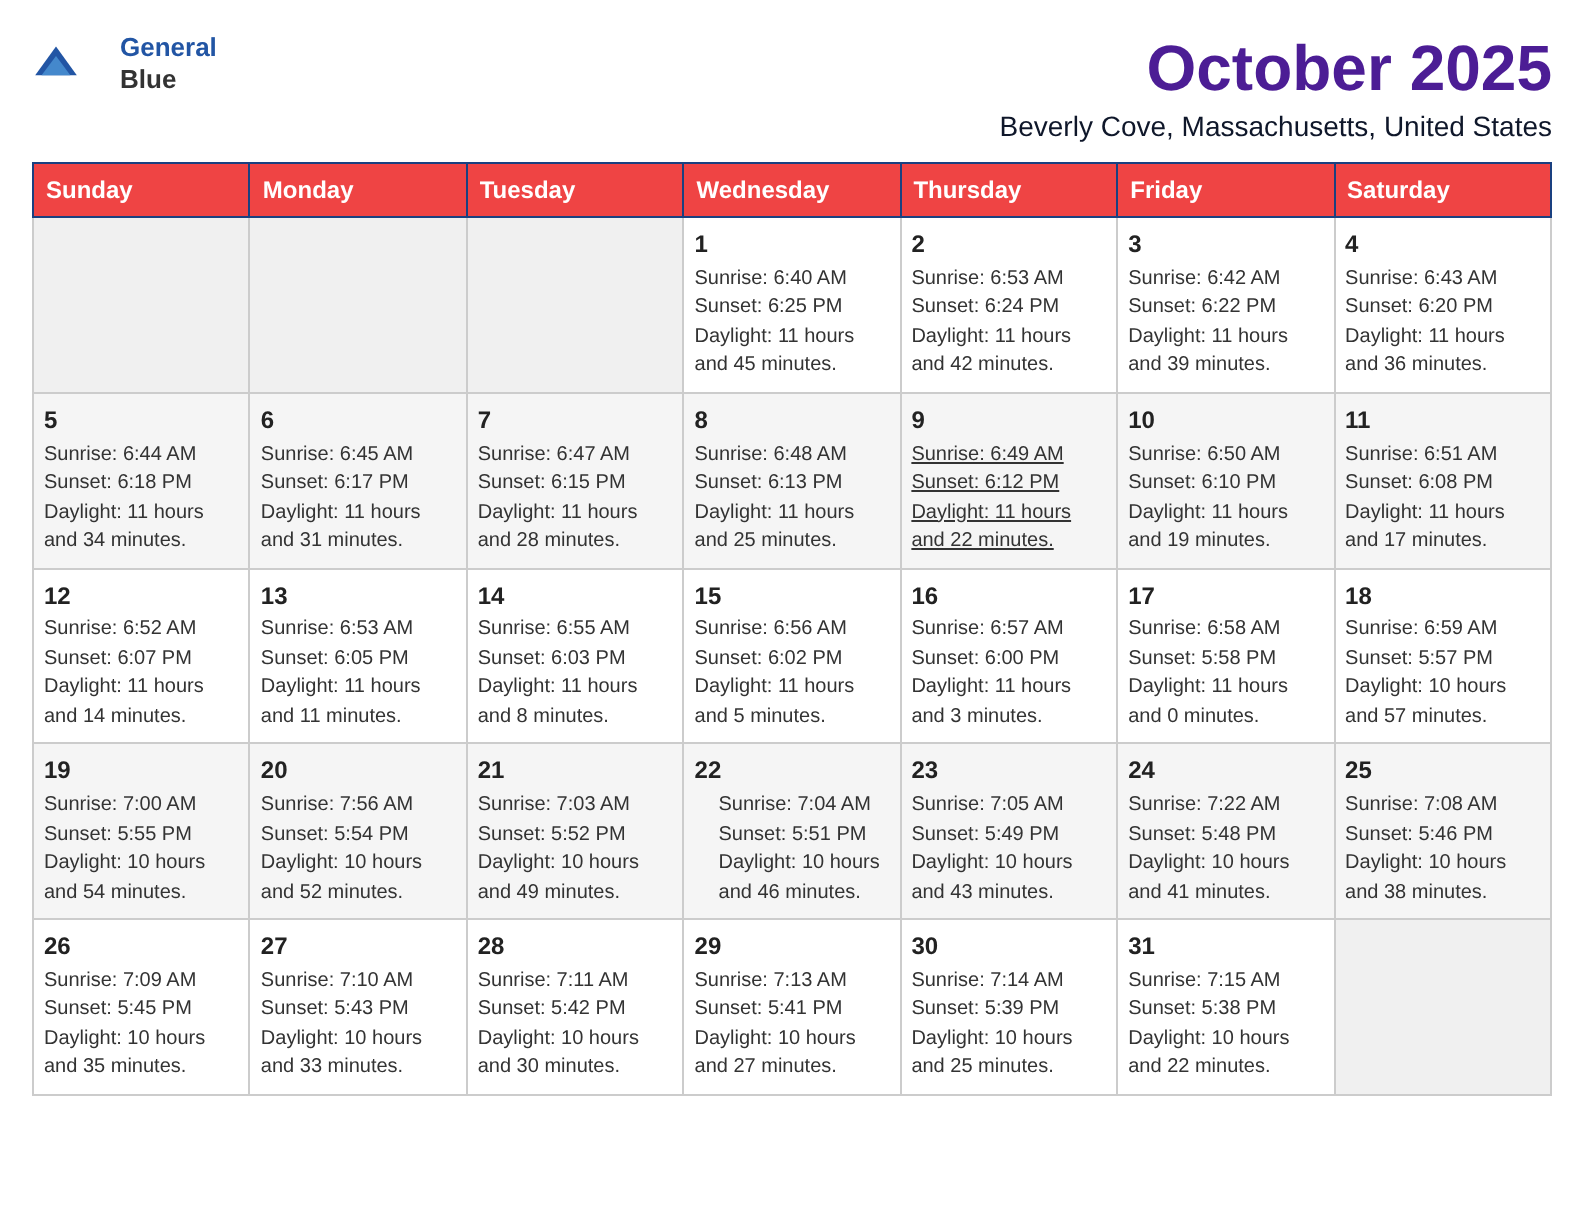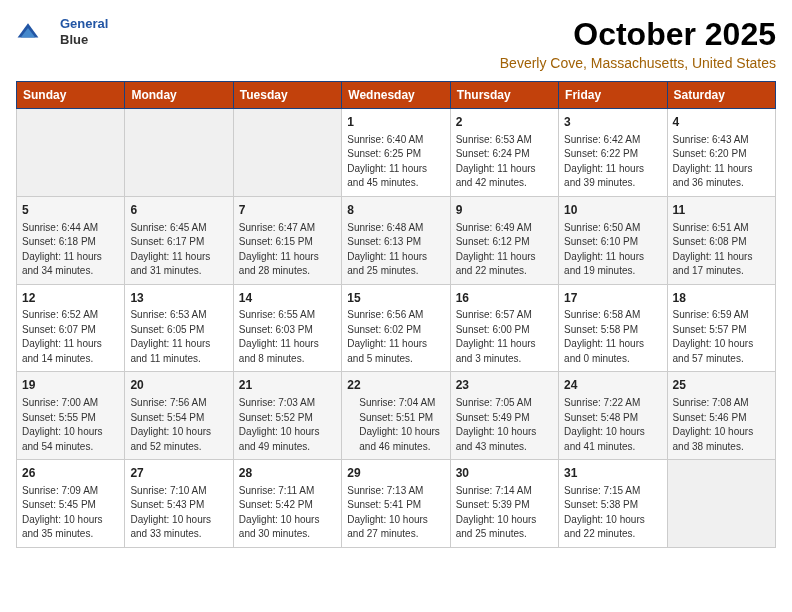--- a/index.html
+++ b/index.html
@@ -33,34 +33,34 @@
     .logo-icon {
       width: 24px;
       height: 24px;
     }
     .title-block {
       text-align: right;
     }
     .calendar-title {
       font-size: 32px;
       font-weight: bold;
-      color: #000000;
+      color: #4c1d95;
     }
     .calendar-subtitle {
       font-size: 14px;
-      color: #a16207;
+      color: #0f172a;
       margin-top: 2px;
     }
     table {
       width: 100%;
       border-collapse: collapse;
       font-size: 10.5px;
     }
     thead tr th {
-      background-color: #c2410c;
+      background-color: #ef4444;
       color: #fff;
       text-align: left;
       padding: 6px 6px;
       font-size: 12px;
       font-weight: bold;
       border: 1px solid #1a4080;
     }
     tbody tr td {
       border: 1px solid #ccc;
       vertical-align: top;
@@ -184,21 +184,21 @@
         </td>
         <td>
           <span class="day-num">8</span>
           <div class="day-info" style="white-space: pre-line;">Sunrise: 6:48 AM
 Sunset: 6:13 PM
 Daylight: 11 hours
 and 25 minutes.</div>
         </td>
         <td>
           <span class="day-num">9</span>
-          <div class="day-info" style="white-space: pre-line;">Sunrise: 6:49 AM
+          <div class="day-info" style="white-space: pre-line; text-decoration: underline;">Sunrise: 6:49 AM
 Sunset: 6:12 PM
 Daylight: 11 hours
 and 22 minutes.</div>
         </td>
         <td>
           <span class="day-num">10</span>
           <div class="day-info" style="white-space: pre-line;">Sunrise: 6:50 AM
 Sunset: 6:10 PM
 Daylight: 11 hours
 and 19 minutes.</div>

